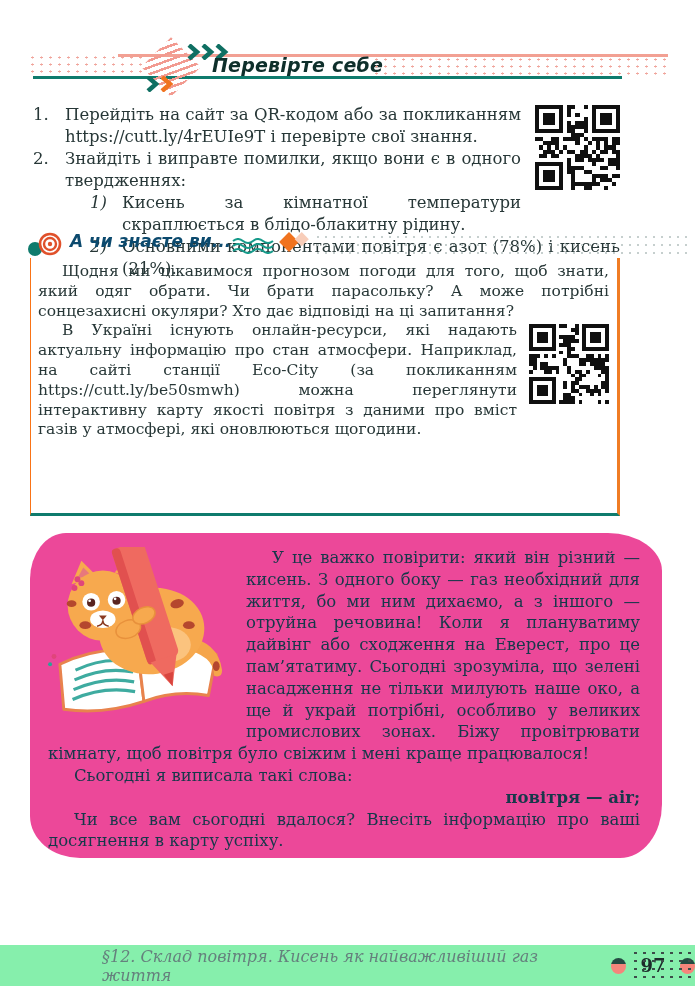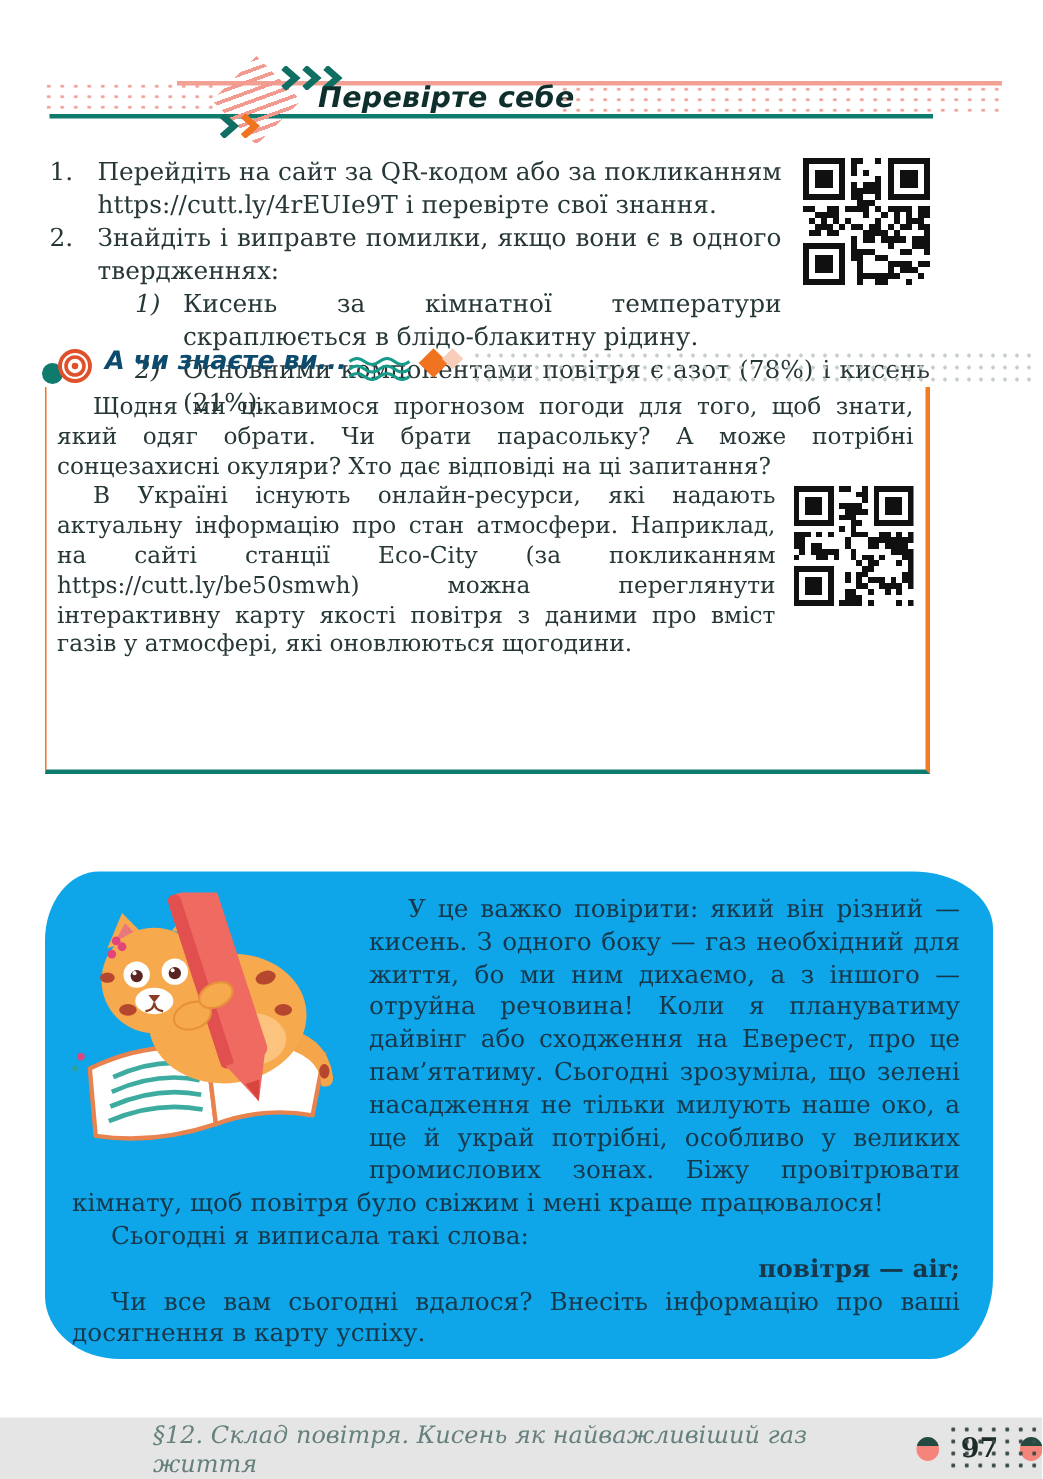--- a/index.html
+++ b/index.html
@@ -50,31 +50,31 @@
       padding:4px 8px 2px 7px;font-size:15.5px;line-height:19.8px;text-align:justify;}
   .know-box p{margin:0;text-indent:24px;}
   .know-box .lead{font-style:italic;}
   .kb-list{list-style:none;margin:0;padding:0;}
   .kb-list li{position:relative;padding-left:28px;text-indent:0;}
   .kb-list li::before{content:"";position:absolute;left:9px;top:7px;width:7px;height:7px;
       border-radius:50%;background:#e8542e;}
   .qr2{float:right;width:80px;height:80px;margin:3px 0 2px 12px;}
 
   
-  .diary{position:absolute;top:533px;left:30px;width:632px;height:325px;background:#0ea5e9;
+  .diary{position:absolute;top:533px;left:30px;width:632px;height:325px;background:#ec4899;
       border-radius:36px 54px 42px 50px / 46px 38px 54px 42px;
       padding:14px 22px 0 18px;box-sizing:border-box;color:#16384a;
-      font-size:16.5px;line-height:21.8px;text-align:justify;overflow:hidden;margin-top:48px;}
+      font-size:16.5px;line-height:21.8px;text-align:justify;overflow:hidden;}
   .diary p{margin:0;text-indent:26px;}
   .cat-wrap{float:left;width:196px;height:172px;margin:0 8px 4px -6px;}
   .cat-wrap svg{display:block;width:100%;height:100%;}
   .word-line{text-align:right;font-weight:bold;text-indent:0 !important;}
 
   
-  .footer{position:absolute;left:0;top:945px;width:695px;height:41px;background:#e5e5e5;
+  .footer{position:absolute;left:0;top:945px;width:695px;height:41px;background:#86efac;
       display:flex;align-items:center;}
   .chapter{margin-left:102px;font-style:italic;font-size:16px;color:#65807d;}
   .page-dot{width:16px;height:16px;border-radius:50%;margin-left:16px;
       background:linear-gradient(#254a42 0 37%,#f5857b 37%);}
   .page-num{margin-left:14px;font-size:18px;color:#1c2b2a;font-weight:bold;}
   .page-num + .page-dot{margin-left:14px;}
   .dots-dark{position:absolute;right:4px;top:4px;width:60px;height:33px;
       background-image:radial-gradient(#3c4c49 1.4px,rgba(0,0,0,0) 1.6px);background-size:9px 8px;}
 </style>
 </head>

